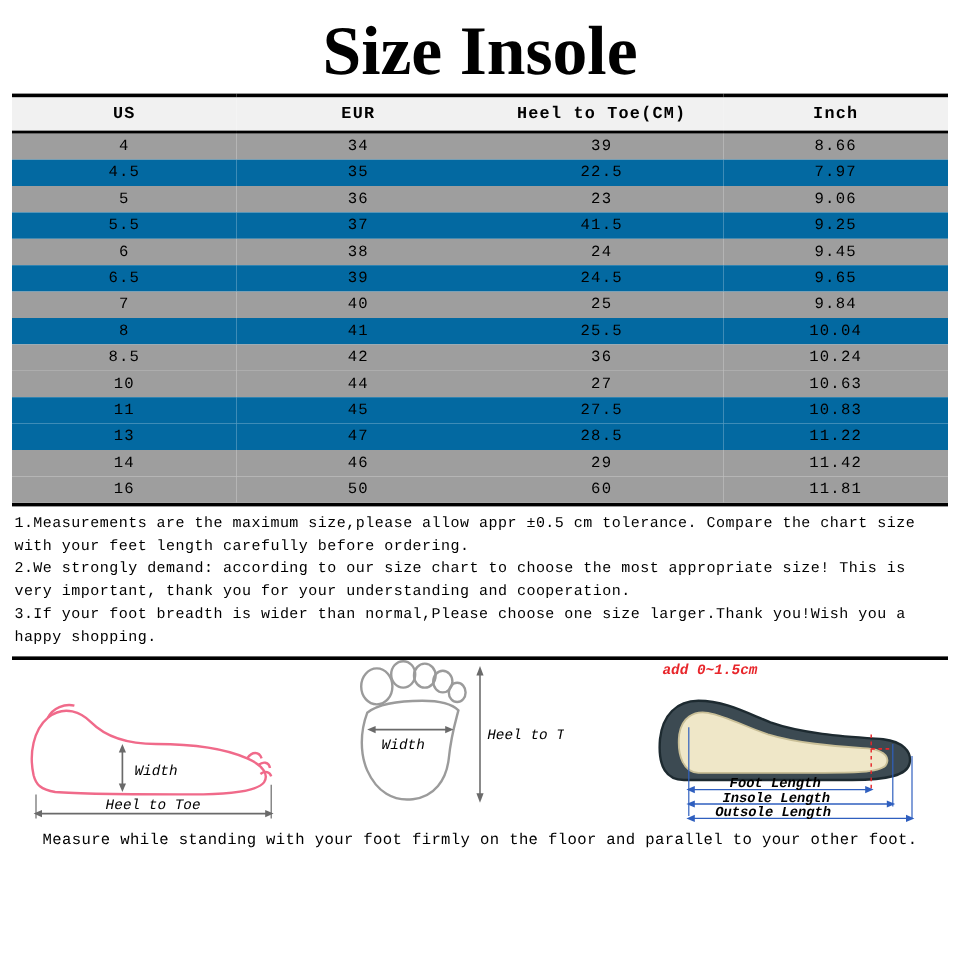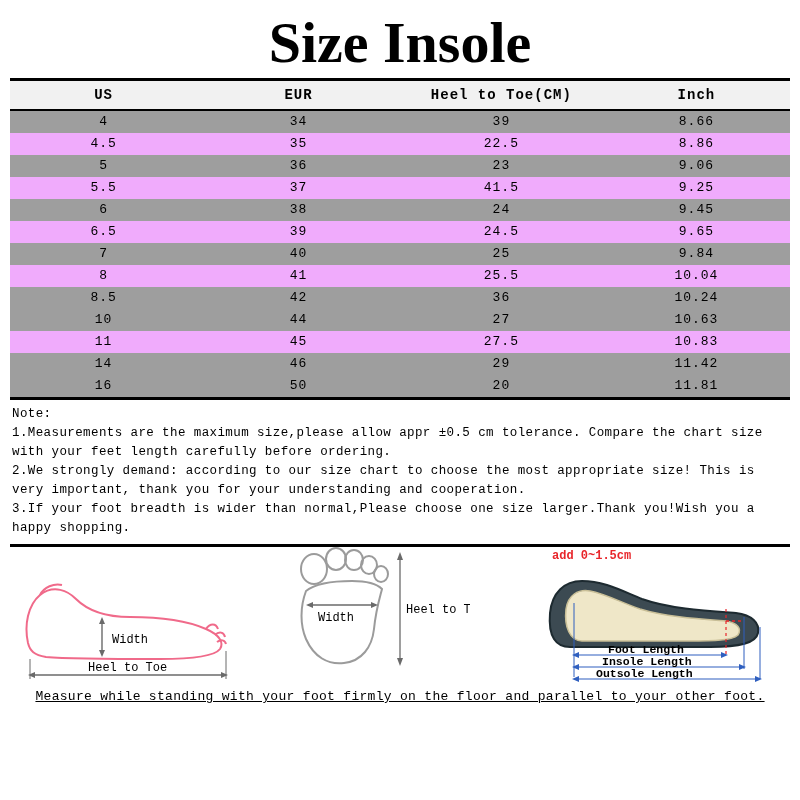--- a/index.html
+++ b/index.html
@@ -54,21 +54,21 @@
     font-size: 14px;
     height: 28px;
     line-height: 28px;
     border-top: 3px solid #000;
     border-bottom: 2px solid #000;
   }
   table.size-table tbody tr.alt td {
     background: #9e9e9e;
   }
   table.size-table tbody tr.plain td {
-    background: #f0abfc;
+    background: #0369a1;
   }
   table.size-table col.c0 { width: 24%; }
   table.size-table col.c1 { width: 26%; }
   table.size-table col.c2 { width: 26%; }
   table.size-table col.c3 { width: 24%; }
   .table-wrap {
     border-bottom: 3px solid #000;
     width: 780px;
     margin: 0 auto;
   }
@@ -90,28 +90,28 @@
     position: relative;
     height: 175px;
   }
   .diagram-row {
     display: flex;
     height: 140px;
   }
   .diag-cell {
     position: relative;
     flex: 1;
+    font-style: italic;
   }
   .measure-note {
     text-align: center;
     font-family: "Liberation Mono", monospace;
     font-size: 13px;
     padding-top: 2px;
     letter-spacing: 0.3px;
-    text-decoration: underline;
   }
   svg { display: block; }
 </style>
 </head>
 <body>
 
 <div class="page">
 
   <div class="title">Size Insole</div>
 
@@ -135,21 +135,21 @@
           <tr class="alt">
             <td>4</td>
             <td>34</td>
             <td>39</td>
             <td>8.66</td>
           </tr>
           <tr class="plain">
             <td>4.5</td>
             <td>35</td>
             <td>22.5</td>
-            <td>8.86</td>
+            <td>7.97</td>
           </tr>
           <tr class="alt">
             <td>5</td>
             <td>36</td>
             <td>23</td>
             <td>9.06</td>
           </tr>
           <tr class="plain">
             <td>5.5</td>
             <td>37</td>
@@ -191,38 +191,43 @@
             <td>44</td>
             <td>27</td>
             <td>10.63</td>
           </tr>
           <tr class="plain">
             <td>11</td>
             <td>45</td>
             <td>27.5</td>
             <td>10.83</td>
           </tr>
+          <tr class="plain">
+            <td>13</td>
+            <td>47</td>
+            <td>28.5</td>
+            <td>11.22</td>
+          </tr>
           <tr class="alt">
             <td>14</td>
             <td>46</td>
             <td>29</td>
             <td>11.42</td>
           </tr>
           <tr class="alt">
             <td>16</td>
             <td>50</td>
-            <td>20</td>
+            <td>60</td>
             <td>11.81</td>
           </tr>
         </tbody>
     </table>
   </div>
 
   <div class="notes">
-    <p>Note:</p>
     <p>1.Measurements are the maximum size,please allow appr ±0.5 cm tolerance. Compare the chart size with your feet length carefully before ordering.</p>
     <p>2.We strongly demand: according to our size chart to choose the most appropriate size! This is very important, thank you for your understanding and cooperation.</p>
     <p>3.If your foot breadth is wider than normal,Please choose one size larger.Thank you!Wish you a happy shopping.</p>
   </div>
 
   <div class="diagram">
     <div class="diagram-row">
 
       <div class="diag-cell">
         <svg width="260" height="140" viewBox="0 0 260 140">

